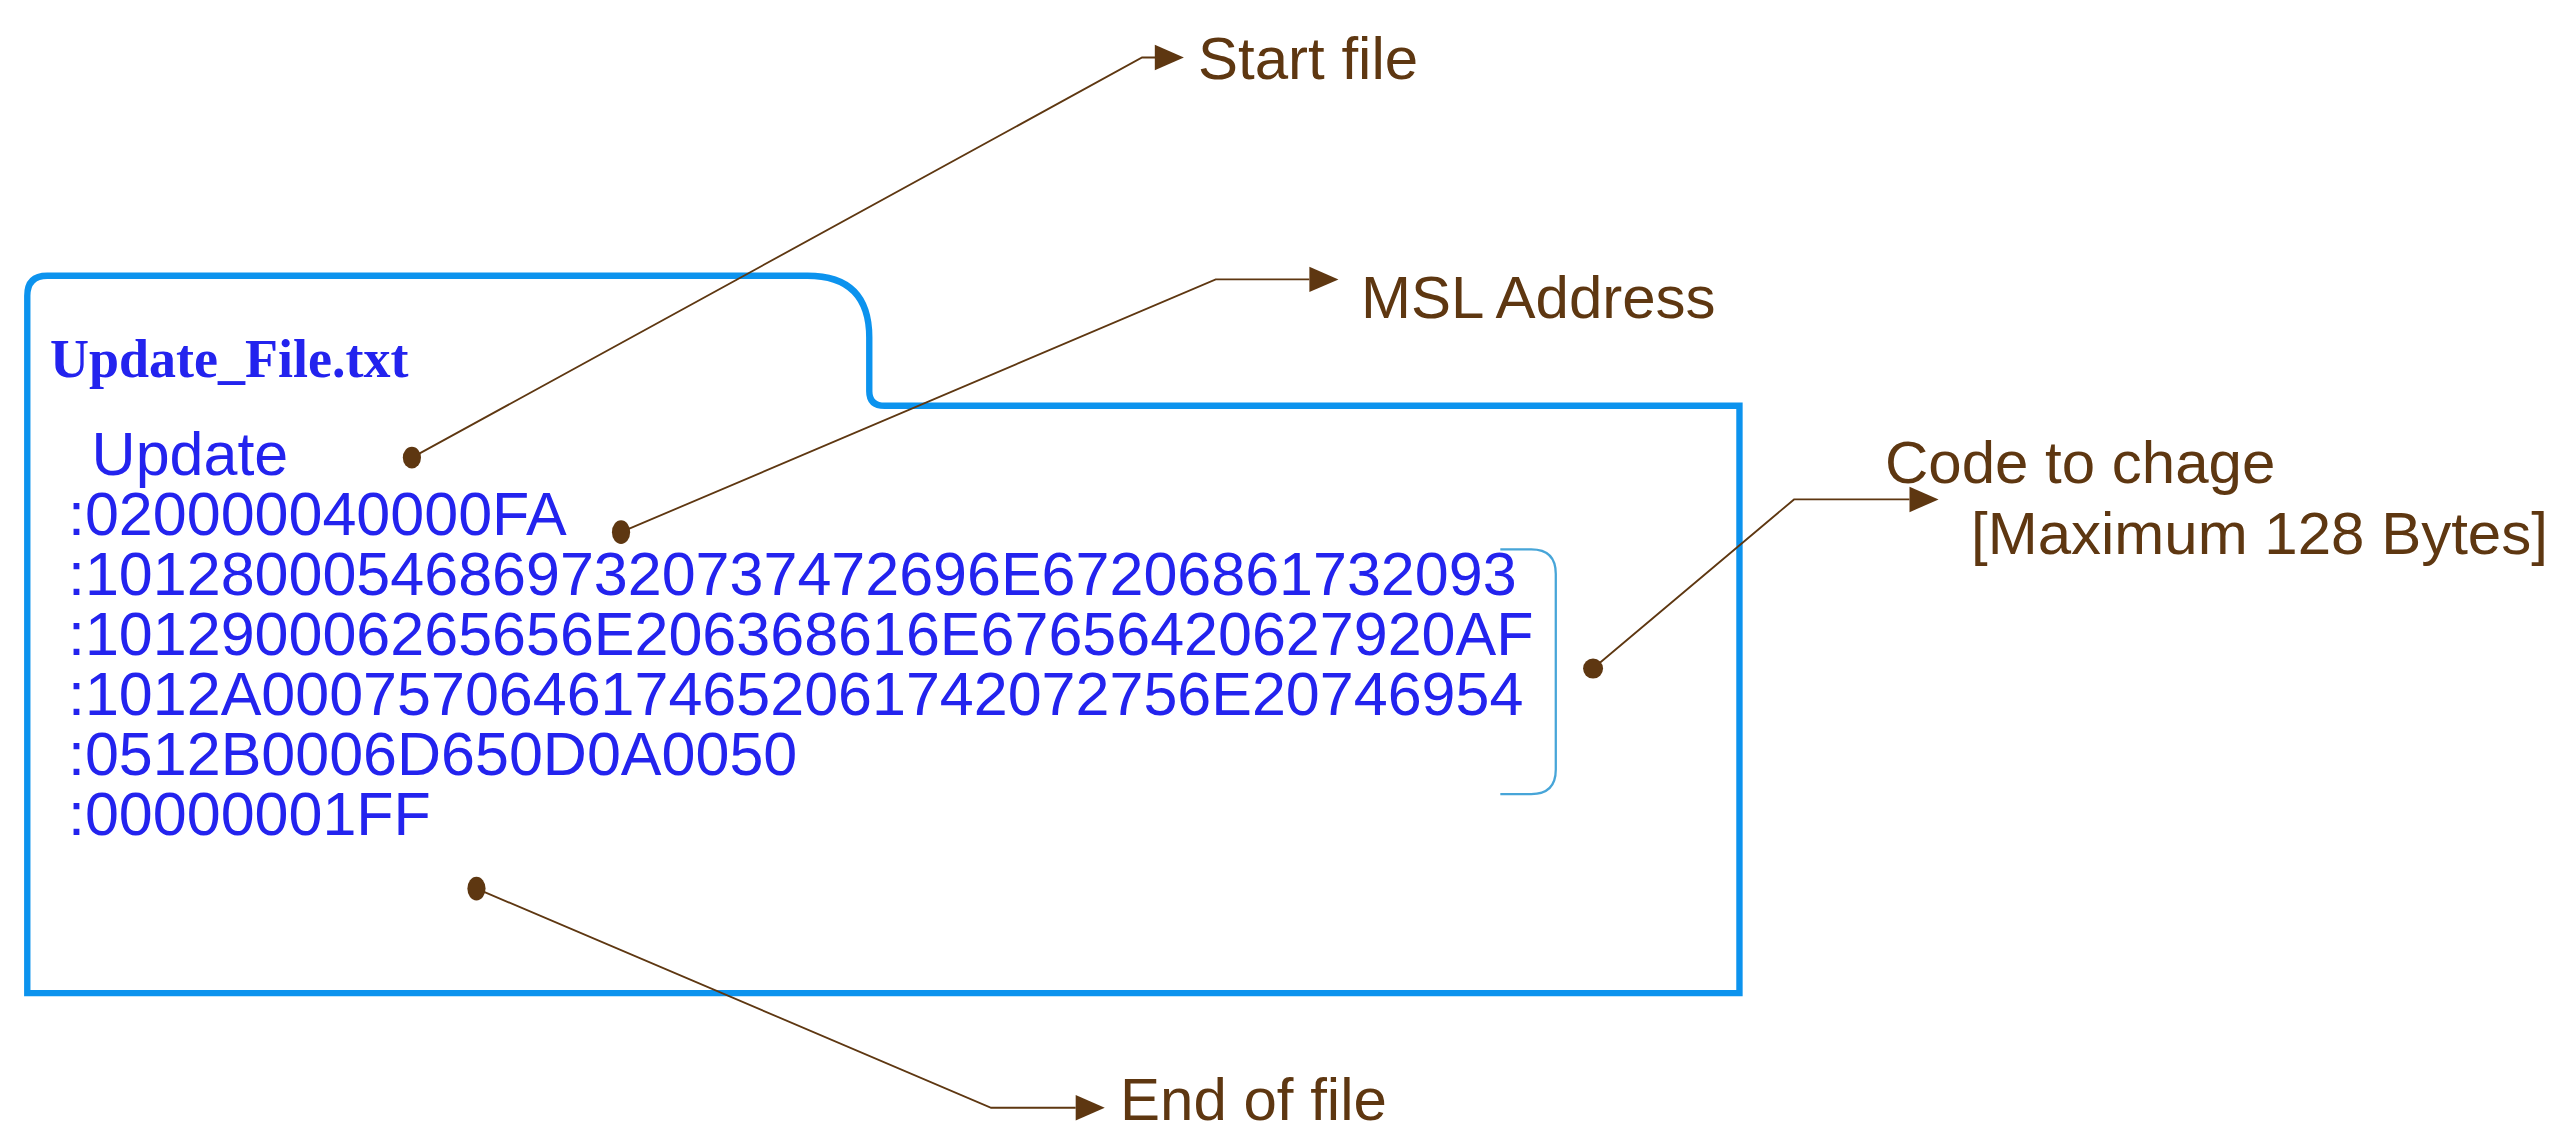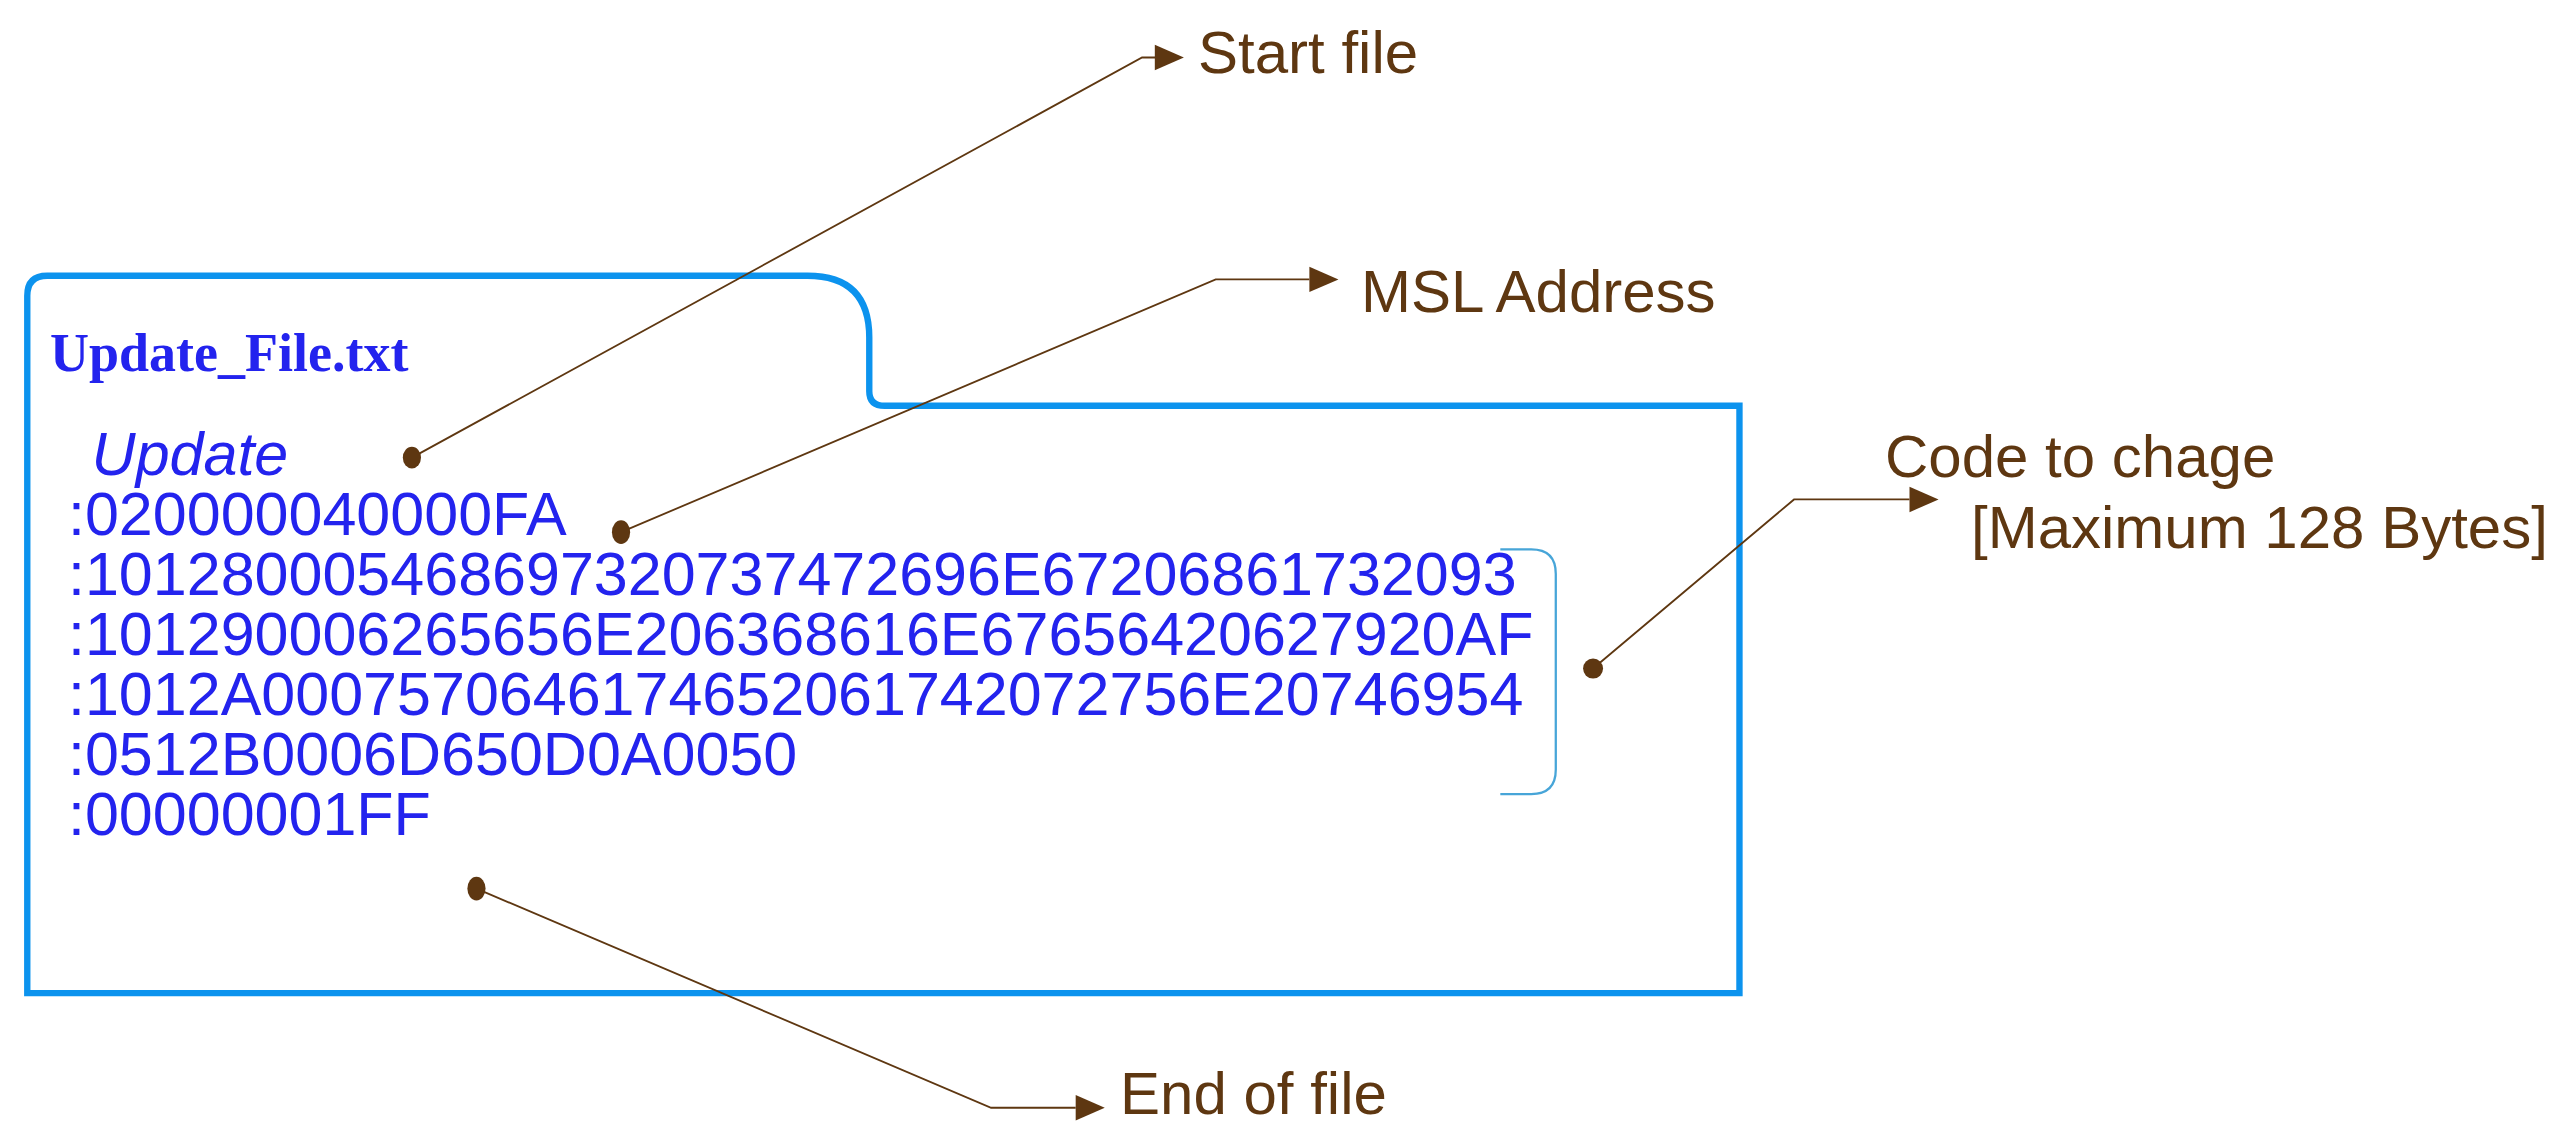--- a/index.html
+++ b/index.html
@@ -42,20 +42,21 @@
     fill: var(--annotation, #5e3711);
     stroke: none;
   }
   .dot {
     fill: var(--annotation, #5e3711);
     stroke: none;
   }
   .txt {
     position: absolute;
     white-space: pre;
+    margin-top: 6px;
   }
   .file-title {
     left: 50px;
     top: 321px;
     font-family: "Liberation Serif", serif;
     font-weight: bold;
     font-size: 54px;
     line-height: 64px;
     color: var(--file-text, #2323ee);
   }
@@ -66,21 +67,20 @@
   }
   .hex-line {
     font-size: 61px;
     line-height: 60px;
     height: 60px;
     color: var(--file-text, #2323ee);
     white-space: pre;
   }
   .hex-line.indent {
     padding-left: 23.6px;
-    font-style: italic;
   }
   .label {
     font-size: 60px;
     line-height: 60px;
     color: var(--annotation, #5e3711);
   }
   .label-start-file   { left: 1198px; top: 23px;   }
   .label-msl-address  { left: 1361px; top: 262px;  }
   .label-code-line1   { left: 1885px; top: 427px;  }
   .label-code-line2   { left: 1971px; top: 498px; text-align: right;  }

